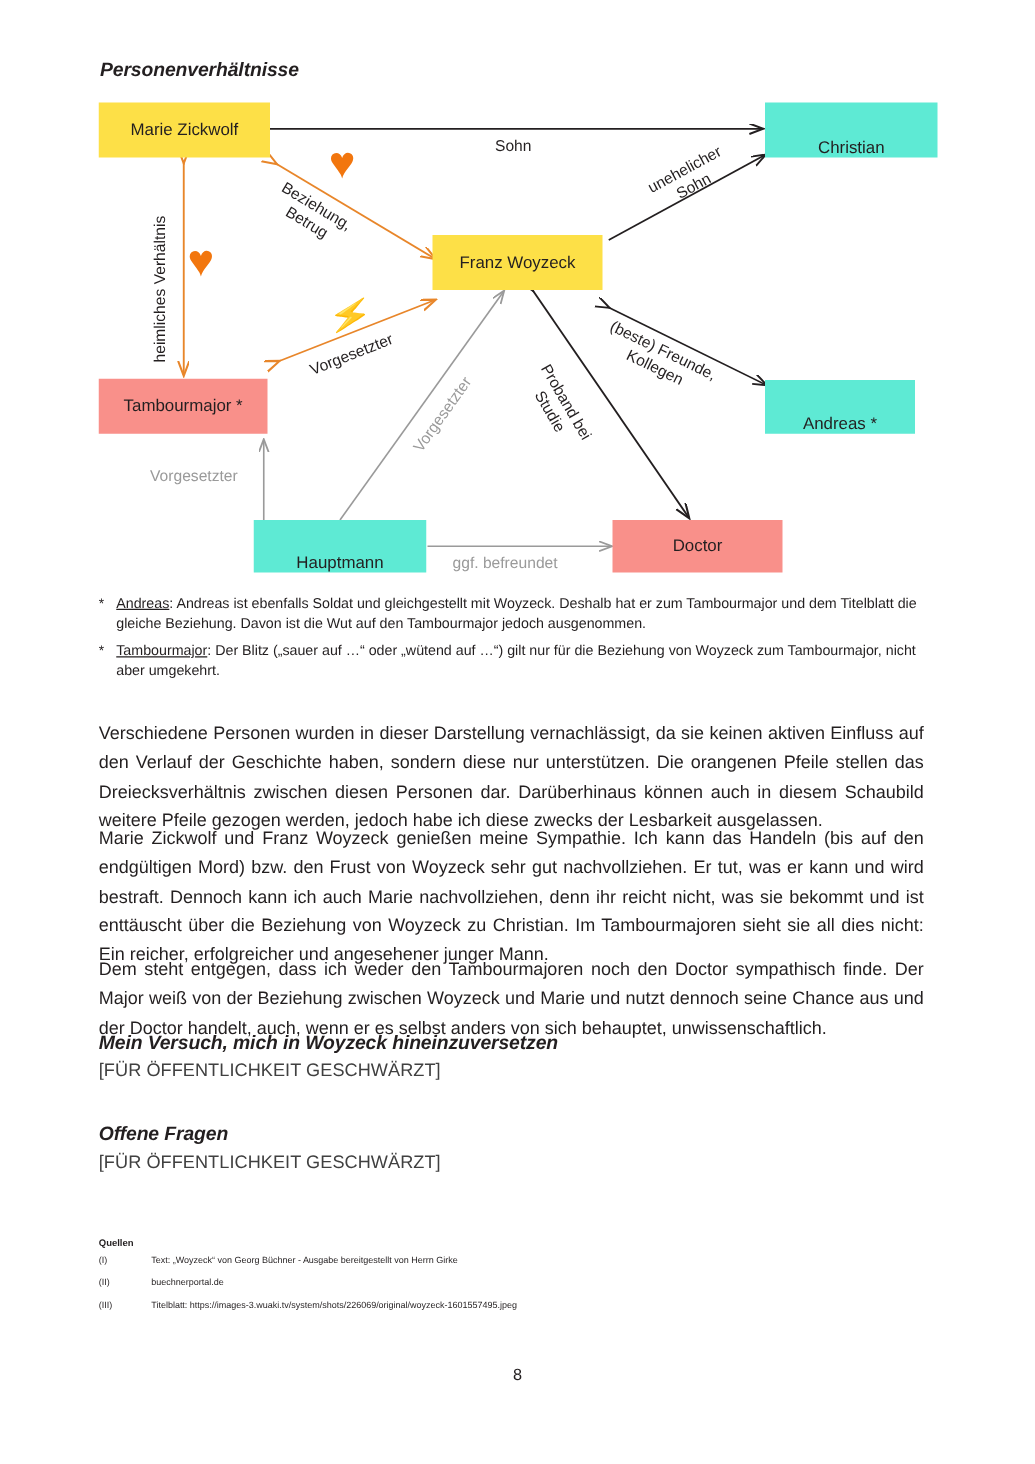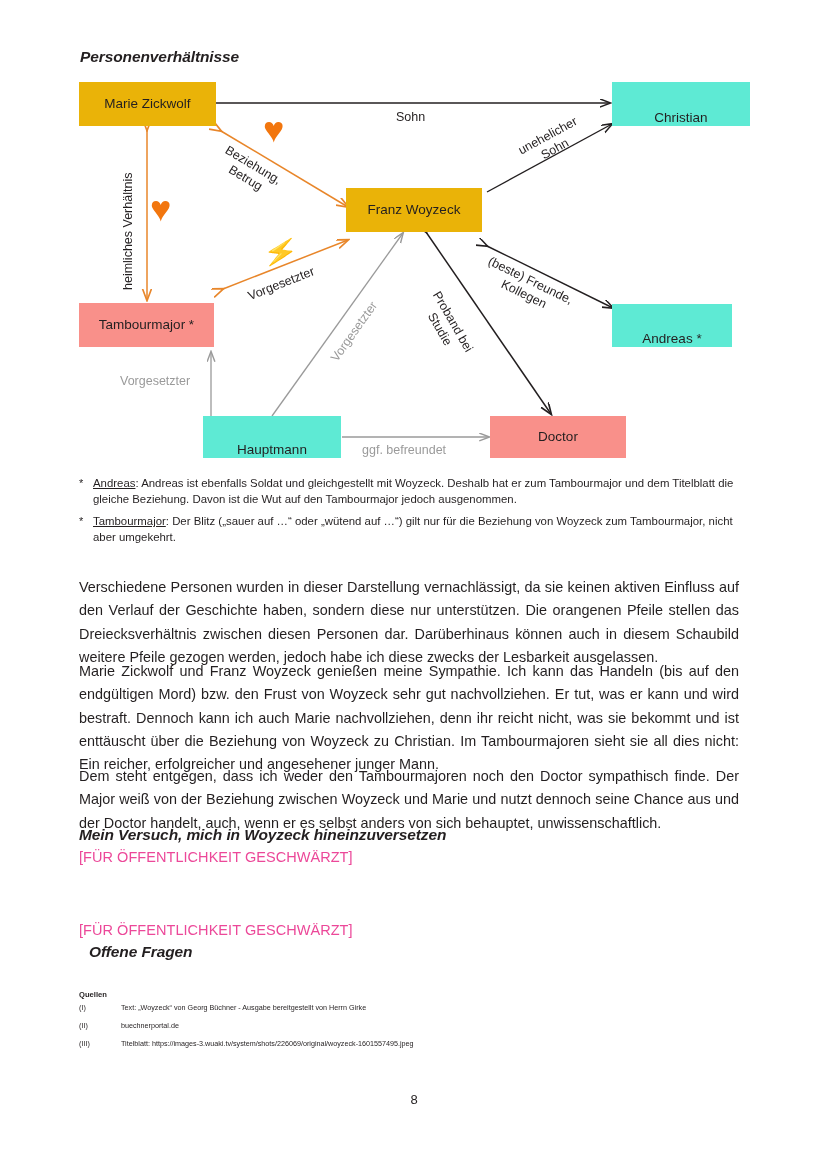--- a/index.html
+++ b/index.html
@@ -24,21 +24,21 @@
     position: absolute;
     font-weight: bold;
     font-style: italic;
     font-size: 15.5px;
     letter-spacing: -0.1px;
     color: #231f20;
   }
   .redacted-line {
     position: absolute;
     font-size: 14.5px;
-    color: #ec4899;
+    color: #404040;
     letter-spacing: 0.05px;
   }
 
   
   #diagram {
     position: absolute;
     left: 0;
     top: 0;
     width: 828px;
     height: 470px;
@@ -47,21 +47,21 @@
     position: absolute;
     display: flex;
     align-items: center;
     justify-content: center;
     font-size: 13.5px;
     color: #231f20;
     box-sizing: border-box;
     text-align: center;
     line-height: 1.1;
   }
-  .node.blue   { background: #eab308; }
+  .node.blue   { background: #fde047; }
   .node.salmon { background: #F9908A; }
   .node.gray   { background: #5eead4; align-items: flex-end; }
 
   #svg-links {
     position: absolute;
     left: 0; top: 0;
     width: 828px; height: 470px;
     pointer-events: none;
   }
 
@@ -255,21 +255,21 @@
 
   <div class="para" style="left:79px; top:576px;">Verschiedene Personen wurden in dieser Darstellung vernachlässigt, da sie keinen aktiven Einfluss auf den Verlauf der Geschichte haben, sondern diese nur unterstützen. Die orangenen Pfeile stellen das Dreiecksverhältnis zwischen diesen Personen dar. Darüberhinaus können auch in diesem Schaubild weitere Pfeile gezogen werden, jedoch habe ich diese zwecks der Lesbarkeit ausgelassen.</div>
 
   <div class="para" style="left:79px; top:660px;">Marie Zickwolf und Franz Woyzeck genießen meine Sympathie. Ich kann das Handeln (bis auf den endgültigen Mord) bzw. den Frust von Woyzeck sehr gut nachvollziehen. Er tut, was er kann und wird bestraft. Dennoch kann ich auch Marie nachvollziehen, denn ihr reicht nicht, was sie bekommt und ist enttäuscht über die Beziehung von Woyzeck zu Christian. Im Tambourmajoren sieht sie all dies nicht: Ein reicher, erfolgreicher und angesehener junger Mann.</div>
 
   <div class="para" style="left:79px; top:765px;">Dem steht entgegen, dass ich weder den Tambourmajoren noch den Doctor sympathisch finde. Der Major weiß von der Beziehung zwischen Woyzeck und Marie und nutzt dennoch seine Chance aus und der Doctor handelt, auch, wenn er es selbst anders von sich behauptet, unwissenschaftlich.</div>
 
   <div class="h-section" style="left:79px; top:826px;">Mein Versuch, mich in Woyzeck hineinzuversetzen</div>
   <div class="redacted-line" style="left:79px; top:849px;">[FÜR ÖFFENTLICHKEIT GESCHWÄRZT]</div>
 
-  <div class="h-section" style="left:89px; top:899px;margin-top:44px;">Offene Fragen</div>
+  <div class="h-section" style="left:79px; top:899px;">Offene Fragen</div>
   <div class="redacted-line" style="left:79px; top:922px;">[FÜR ÖFFENTLICHKEIT GESCHWÄRZT]</div>
 
   <div class="src-title" style="left:79px; top:990px;">Quellen</div>
 
   <div class="src-row" style="left:79px; top:1003px;">
     <span class="src-num">(I)</span>
     <span class="src-txt">Text: „Woyzeck“ von Georg Büchner - Ausgabe bereitgestellt von Herrn Girke</span>
   </div>
 
   <div class="src-row" style="left:79px; top:1021px;">

